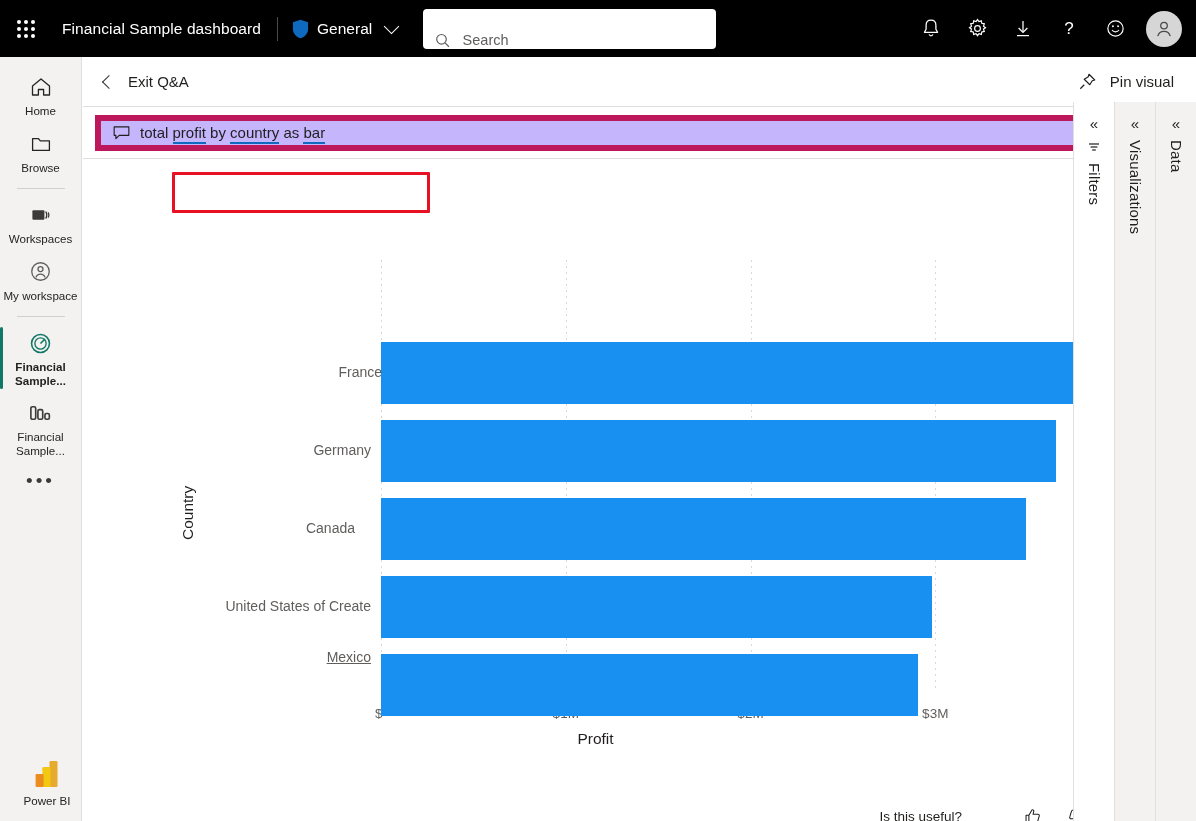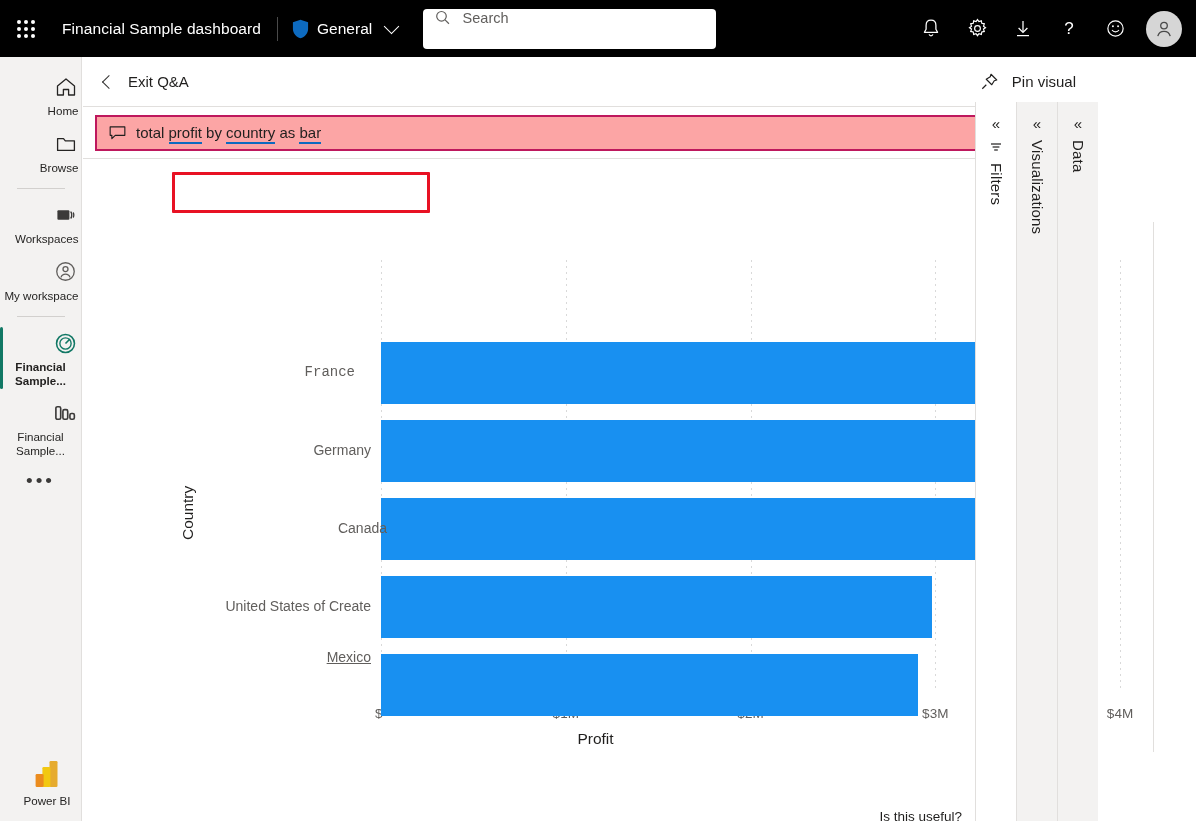--- a/index.html
+++ b/index.html
@@ -39,21 +39,21 @@
     display:flex; align-items:center; gap:8px; color:#ffffff; font-size:15.5px;
     cursor:pointer;
   }
   .shield{ width:17px; height:20px; display:block; }
   .chev-down{
     width:11px; height:11px; border-right:1.6px solid #ffffff; border-bottom:1.6px solid #ffffff;
     transform:rotate(45deg); margin-left:6px; margin-top:-5px;
   }
   #search-wrap{
     margin-left:26px; width:293px; height:40px; background:#ffffff; border-radius:4px;
-    display:flex; align-items:flex-start; padding:0 12px; gap:10px;
+    display:flex; align-items:flex-end; padding:0 12px; gap:10px;
   }
   #search-input{
     border:0; outline:0; font-family:"Liberation Sans", sans-serif; font-size:14.5px;
     color:#323130; width:100%; background:transparent;
   }
   #search-input::placeholder{ color:#605e5c; }
   #topbar-icons{
     margin-left:auto; display:flex; align-items:center; gap:0px; padding-right:14px;
   }
   .tb-icon{
@@ -67,21 +67,21 @@
 
   
   #leftnav{
     position:absolute; left:0; top:57px; width:82px; height:764px;
     background:#f3f2f1; border-right:1px solid #e1dfdd;
     display:flex; flex-direction:column; align-items:center;
     padding-top:10px;
   }
   .nav-item{
     width:82px; padding:7px 3px 6px 3px; display:flex; flex-direction:column;
-    align-items:flex-end; gap:4px; cursor:pointer; position:relative;
+    align-items:center; gap:4px; cursor:pointer; position:relative;
   }
   .nav-item .nav-label{
     font-size:11.6px; color:#252423; text-align:center; line-height:13.5px;
     max-width:76px; word-wrap:break-word;
   }
   .nav-item.selected .nav-label{ font-weight:bold; color:#201f1e; }
   .nav-item.selected::before{
     content:""; position:absolute; left:0; top:4px; bottom:4px; width:3px; background:#117865;
     border-radius:2px;
   }
@@ -92,21 +92,21 @@
     letter-spacing:3px; color:#3b3a39; font-size:19px; line-height:8px;
   }
   #pbi-brand{
     position:absolute; bottom:14px; left:6px; width:82px;
     display:flex; flex-direction:column; align-items:center; gap:5px;
   }
   #pbi-brand .nav-label{ font-size:11.6px; color:#252423; }
 
   
   #content{
-    position:absolute; left:83px; top:57px; width:1015px; height:764px; background:#ffffff;
+    position:absolute; left:83px; top:57px; width:1113px; height:764px; background:#ffffff;
   }
   #qna-header{
     height:50px; border-bottom:1px solid #e1dfdd; display:flex; align-items:center;
     padding:0 14px 0 18px; background:#ffffff;
   }
   #exit-qna{
     display:flex; align-items:center; gap:14px; cursor:pointer; color:#201f1e; font-size:15px;
   }
   .chev-left{
     width:10px; height:10px; border-left:1.5px solid #323130; border-bottom:1.5px solid #323130;
@@ -120,22 +120,22 @@
   
   #question-row{
     height:52px; display:flex; align-items:center; padding:0 14px 0 12px;
     border-bottom:1px solid #e1dfdd; background:#ffffff; position:relative;
   }
   #qbox-outer{
     position:absolute; left:89px; top:115px; width:258px; height:41px;
     border:3px solid #e81123; border-radius:1px; pointer-events:none; z-index:6;
   }
   #question-box{
-    flex:1; height:36px; border:2px solid #be185d; display:flex; align-items:center;
-    gap:10px; padding:0 12px; background:#fca5a5; font-size:15px; color:#201f1e;
+    flex:1; height:36px; border:6px solid #be185d; display:flex; align-items:center;
+    gap:10px; padding:0 12px; background:#c4b5fd; font-size:15px; color:#201f1e;
   }
   #question-text{ white-space:nowrap; }
   #question-text .hl{
     border-bottom:2.5px solid #0d6abf; padding-bottom:1px;
   }
 
   
   #visual-area{
     position:absolute; left:0; top:103px; width:1025px; height:630px; background:#ffffff;
   }
@@ -410,23 +410,23 @@
           <div class="tick-label" style="left: 1037px;">$4M</div>
         </div>
       <div id="bars">
           <div class="bar" title="France" style="left: 298px; top: 182px; width: 694.66px; background: rgb(24, 144, 241);"></div>
           <div class="bar" title="Germany" style="left: 298px; top: 260px; width: 675.261px; background: rgb(24, 144, 241);"></div>
           <div class="bar" title="Canada" style="left: 298px; top: 338px; width: 644.778px; background: rgb(24, 144, 241);"></div>
           <div class="bar" title="United States of America" style="left: 298px; top: 416px; width: 550.555px; background: rgb(24, 144, 241);"></div>
           <div class="bar" title="Mexico" style="left: 298px; top: 494px; width: 536.699px; background: rgb(24, 144, 241);"></div>
         </div>
       <div id="catlabels">
-          <div class="cat-label" style="top: 204px; left: 72px; font-family: Liberation Mono, monospace;">France</div>
+          <div class="cat-label" style="top: 204px; left: 99px;">France</div>
           <div class="cat-label" style="top: 282px; left: 88px;">Germany</div>
-          <div class="cat-label" style="top: 360px; left: 104px;">Canada</div>
+          <div class="cat-label" style="top: 360px; left: 72px;">Canada</div>
           <div class="cat-label" style="top: 438px; left: 88px;">United States of Create</div>
           <div class="cat-label" style="top: 489px; left: 88px; text-decoration: underline;">Mexico</div>
         </div>
     </div>
   </div>
 
   <div id="plot-border-right"></div>
 
   <div id="useful-row">
     <span id="useful-label">Is this useful?</span>

